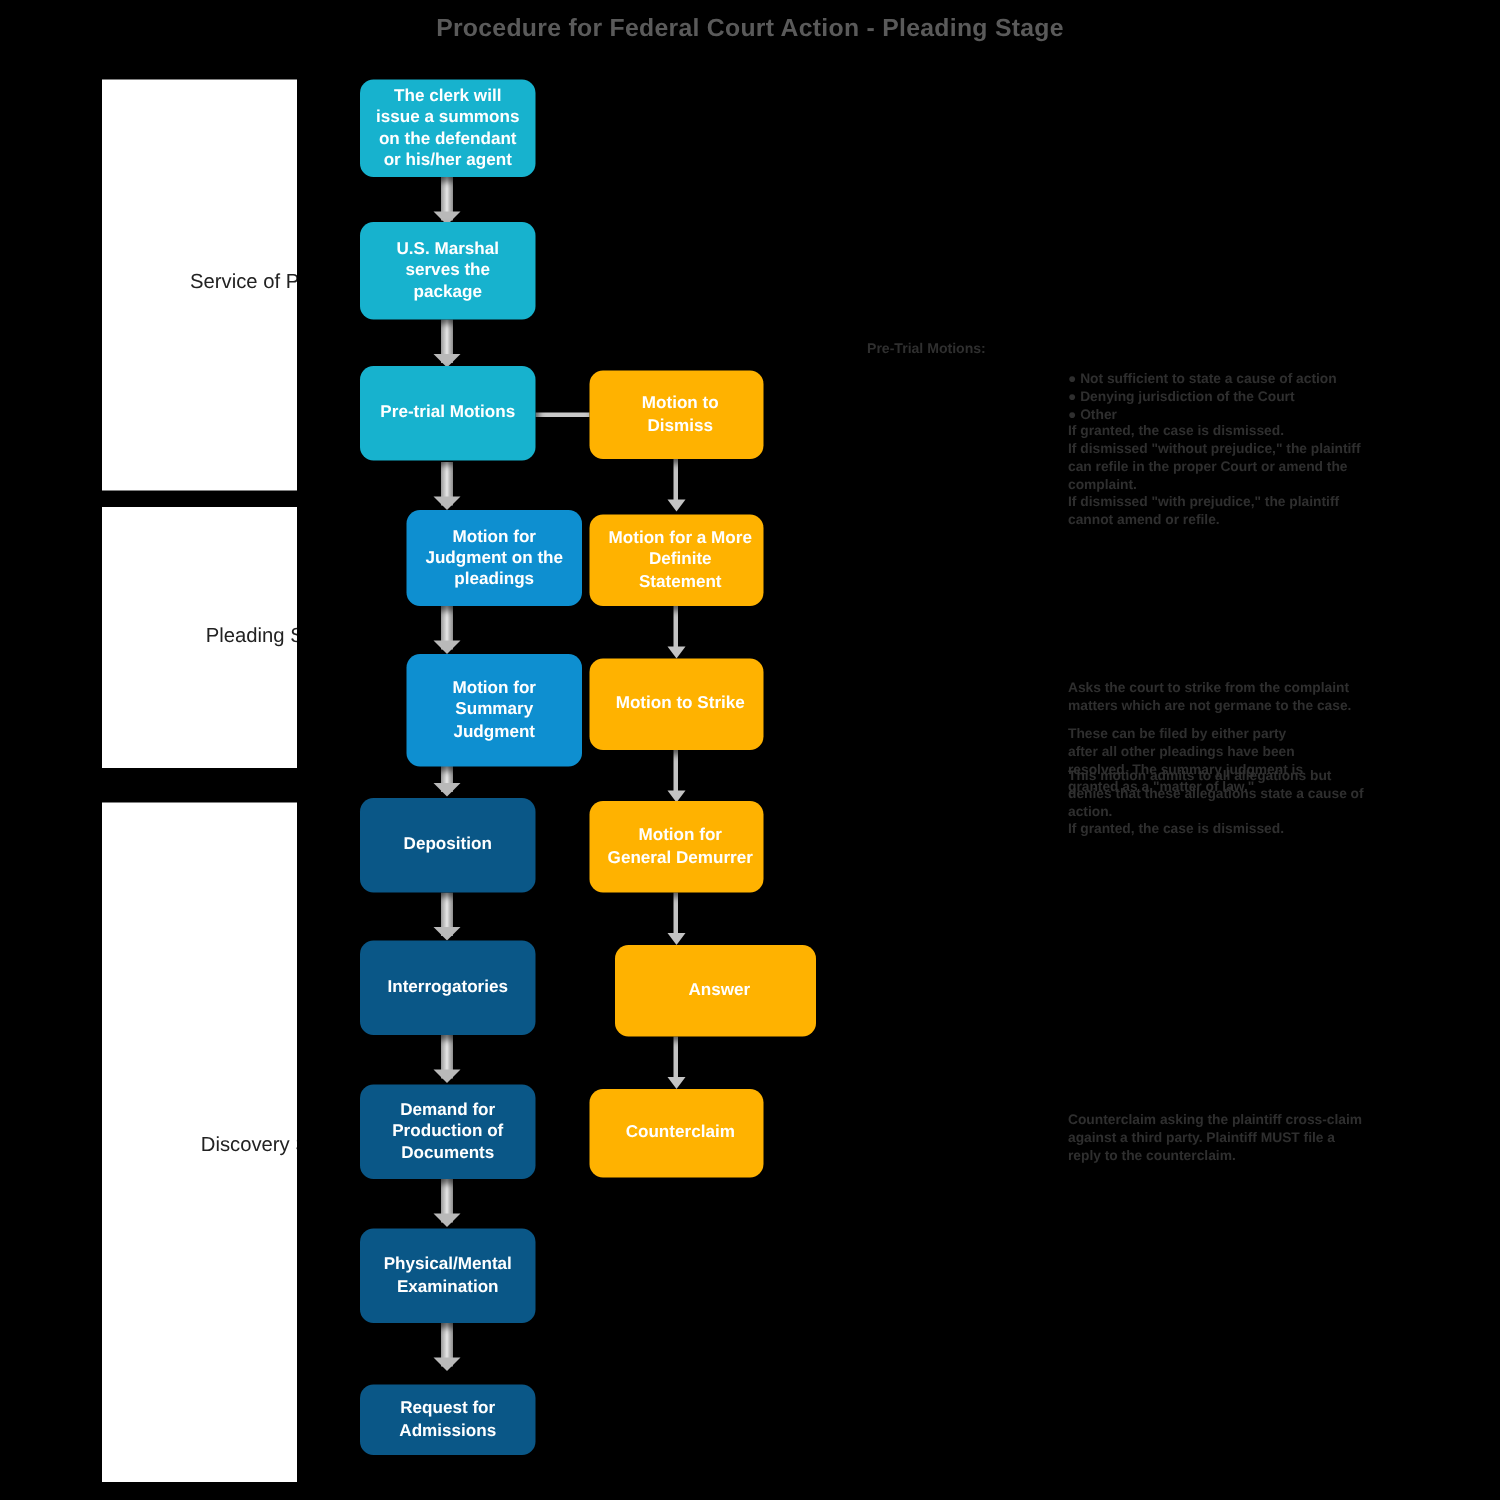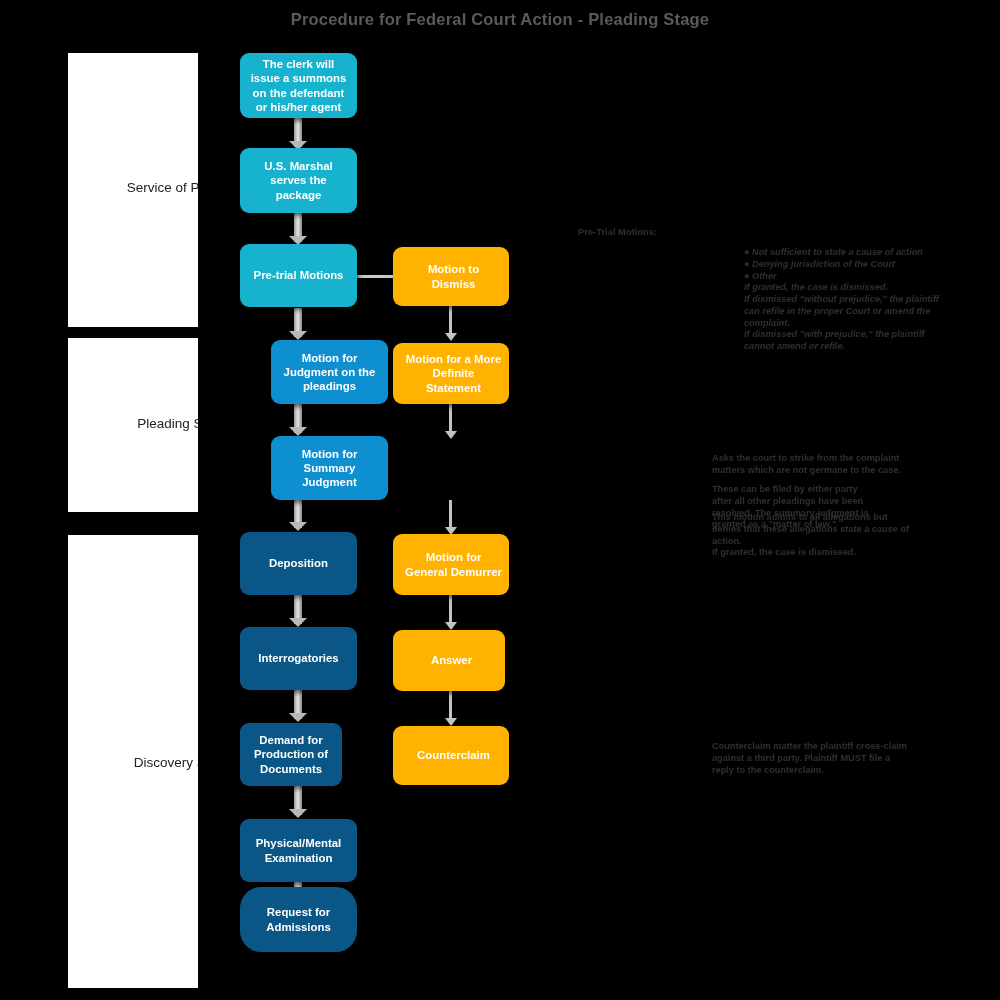--- a/index.html
+++ b/index.html
@@ -182,36 +182,37 @@
   <div class="conn-v-thin-head" style="left:445px; top:527px;"></div>
   <div class="conn-v-thin" style="left:449px; top:595px; height:29px;"></div>
   <div class="conn-v-thin-head" style="left:445px; top:622px;"></div>
   <div class="conn-v-thin" style="left:449px; top:691px; height:29px;"></div>
   <div class="conn-v-thin-head" style="left:445px; top:718px;"></div>
 
   <div class="node cyan" style="left:240px; top:53px; width:117px; height:65px;">The clerk will issue a summons on the defendant or his/her agent</div>
   <div class="node cyan" style="left:240px; top:148px; width:117px; height:65px;">U.S. Marshal serves the package</div>
   <div class="node cyan" style="left:240px; top:244px; width:117px; height:63px;">Pre-trial Motions</div>
   <div class="node blue" style="left:240px; top:340px; width:117px; height:64px;">Motion for Judgment on the pleadings</div>
-  <div class="node blue" style="left:240px; top:436px; width:117px; height:64px;">Motion for Summary Judgment</div>
+  <div class="node blue" style="left:240px; top:436px; width:117px; height:75px;">Motion for Summary Judgment</div>
   <div class="node navy" style="left:240px; top:532px; width:117px; height:63px;">Deposition</div>
   <div class="node navy" style="left:240px; top:627px; width:117px; height:63px;">Interrogatories</div>
-  <div class="node navy" style="left:240px; top:723px; width:102px; height:63px;">Demand for Production of Documents</div>
+  <div class="node navy" style="left:240px; top:723px; width:117px; height:63px;">Demand for Production of Documents</div>
   <div class="node navy" style="left:240px; top:819px; width:117px; height:63px;">Physical/Mental Examination</div>
-  <div class="node navy" style="left:240px; top:887px; width:117px; height:65px;border-radius:21px;">Request for Admissions</div>
+  <div class="node navy" style="left:240px; top:923px; width:117px; height:47px;">Request for Admissions</div>
 
   <div class="node amber" style="left:393px; top:247px; width:116px; height:59px;">Motion to Dismiss</div>
   <div class="node amber" style="left:393px; top:343px; width:116px; height:61px;">Motion for a More Definite Statement</div>
+  <div class="node amber" style="left:393px; top:439px; width:116px; height:61px;">Motion to Strike</div>
   <div class="node amber" style="left:393px; top:534px; width:116px; height:61px;">Motion for General Demurrer</div>
-  <div class="node amber" style="left:393px; top:630px; width:112px; height:61px;">Answer</div>
+  <div class="node amber" style="left:410px; top:630px; width:134px; height:61px;">Answer</div>
   <div class="node amber" style="left:393px; top:726px; width:116px; height:59px;">Counterclaim</div>
 
   <div class="note-heading" style="left:578px; top:226px;">Pre-Trial Motions:</div>
 
-  <div class="note" style="left:744px; top:247px; width:235px;font-style:italic;">● Not sufficient to state a cause of action
+  <div class="note" style="left:712px; top:247px; width:235px;">● Not sufficient to state a cause of action
 ● Denying jurisdiction of the Court
 ● Other
 If granted, the case is dismissed.
 If dismissed "without prejudice," the plaintiff
 can refile in the proper Court or amend the
 complaint.
 If dismissed "with prejudice," the plaintiff
 cannot amend or refile.</div>
 
 
@@ -221,17 +222,17 @@
   <div class="note" style="left:712px; top:484px; width:235px;">These can be filed by either party
 after all other pleadings have been
 resolved.  The summary judgment is
 granted as a "matter of law."</div>
 
   <div class="note" style="left:712px; top:512px; width:235px;">This motion admits to all allegations but
 denies that these allegations state a cause of
 action.
 If granted, the case is dismissed.</div>
 
-  <div class="note" style="left:712px; top:741px; width:235px;">Counterclaim matter the plaintiff  cross-claim
+  <div class="note" style="left:712px; top:741px; width:235px;">Counterclaim asking the plaintiff  cross-claim
 against a third party.  Plaintiff MUST file a
 reply to the counterclaim.</div>
 
 </div>
 
 </body></html>

